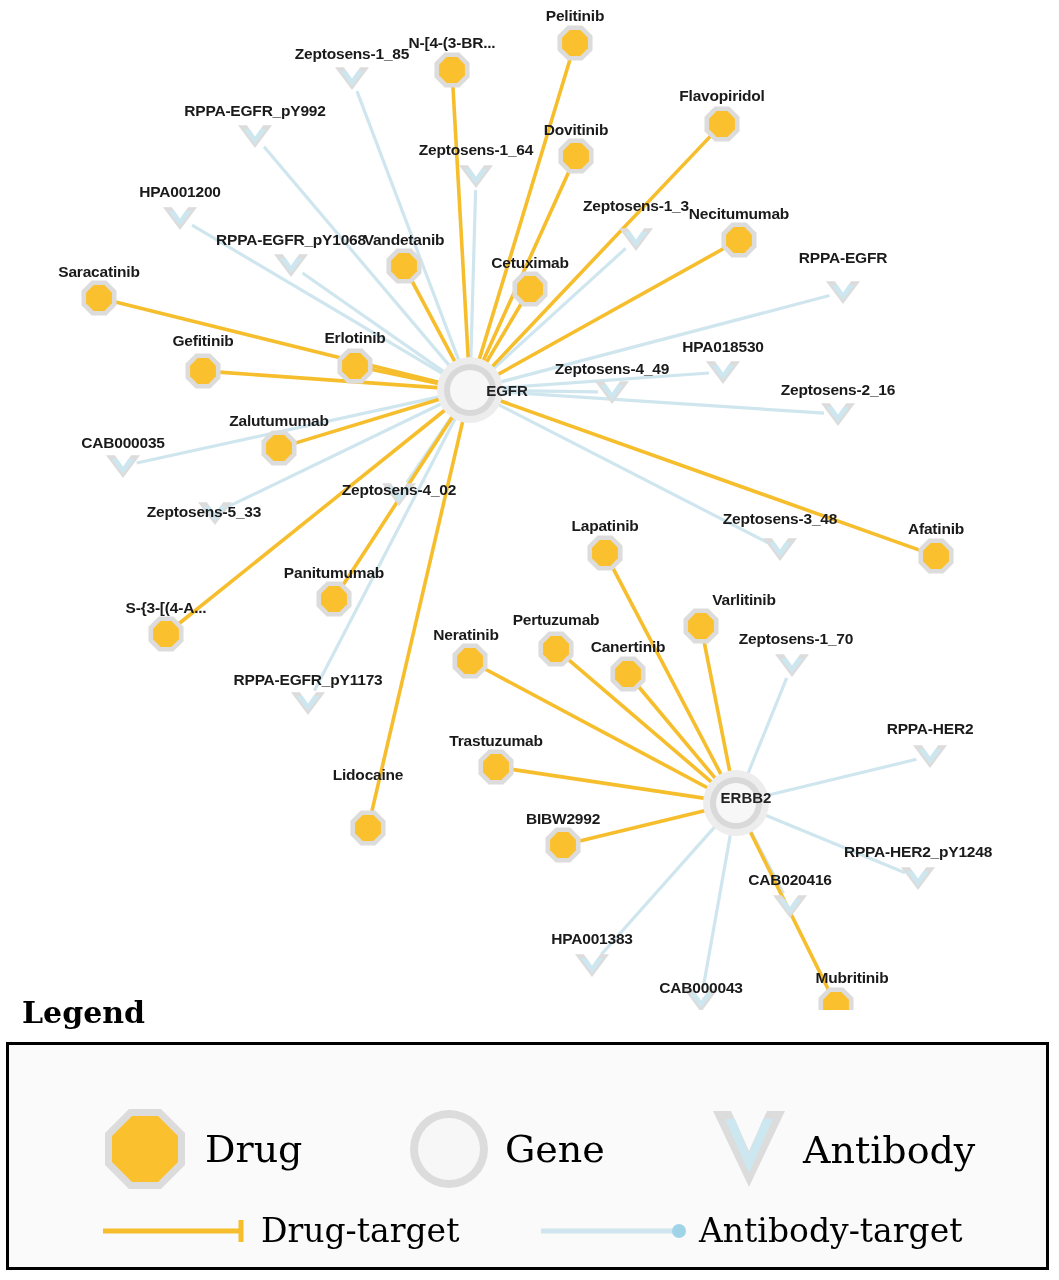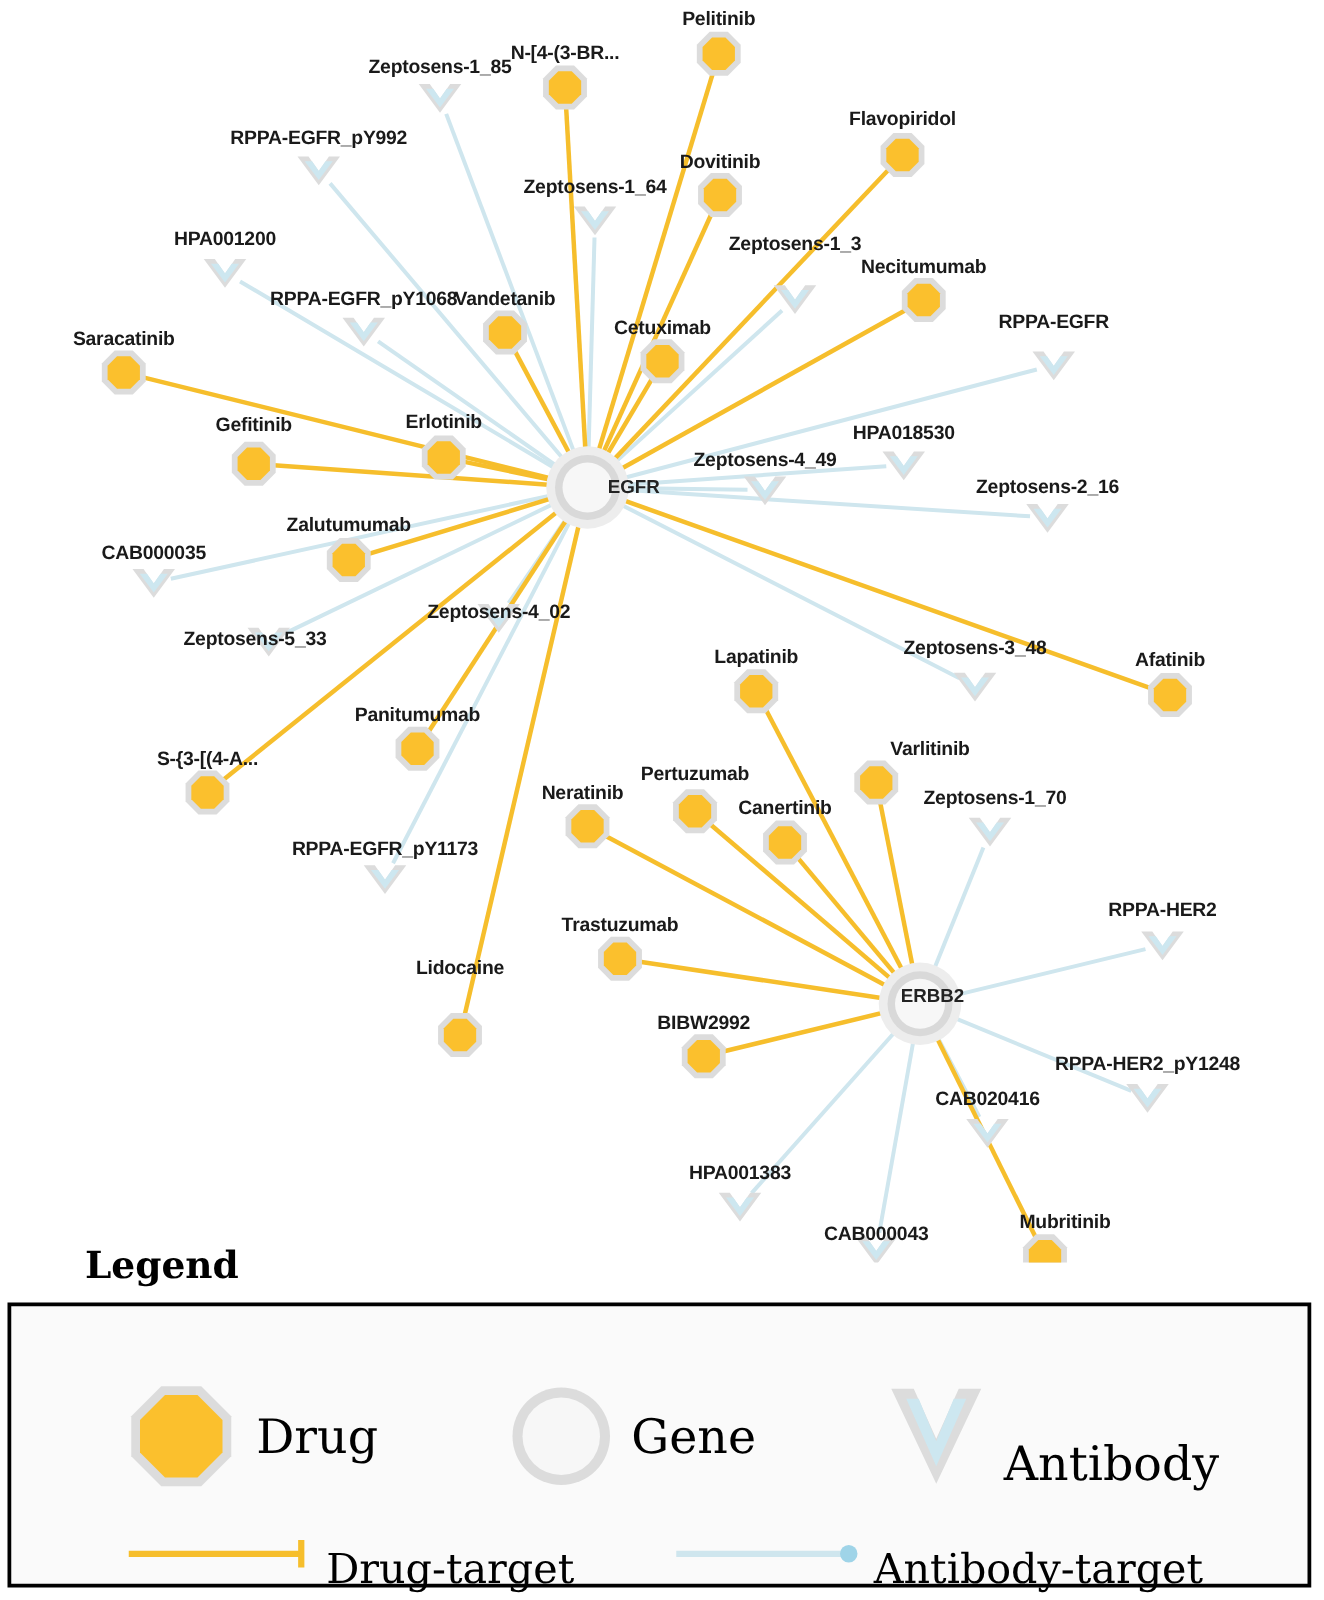--- a/index.html
+++ b/index.html
@@ -44,21 +44,20 @@
     transform: translate(-50%, -50%);
   }
   #legend-title {
     position: absolute;
     left: 22px;
     top: 995px;
     font-family: "DejaVu Serif", serif;
     font-size: 30px;
     font-weight: bold;
     color: #000;
-    margin-left: 46px;
   }
   #legend-box {
     position: absolute;
     left: 6px;
     top: 1042px;
     width: 1043px;
     height: 228px;
     border: 3px solid #000;
     background: #fafafa;
     box-sizing: border-box;
@@ -72,21 +71,20 @@
     font-family: "DejaVu Serif", serif;
     font-size: 38px;
     color: #000;
     margin-left: 14px;
   }
   .legend-text-sm {
     font-family: "DejaVu Serif", serif;
     font-size: 33px;
     color: #000;
     margin-left: 10px;
-    margin-top: 24px;
   }
 </style>
 </head>
 <body>
 
 <div id="network">
   <svg id="edges-svg" width="1059" height="1010">
       <line x1="356.9525047650186" y1="91.09475836174414" x2="460.8024911506797" y2="365.6811630424752" stroke="#CFE6EE" stroke-width="3.2"></line>
       <circle cx="460.8024911506797" cy="365.6811630424752" r="4.2" fill="#A8D8E8"></circle>
       <line x1="264.0450771419429" y1="146.6858120653651" x2="453.20199959353465" y2="370.15492045003623" stroke="#CFE6EE" stroke-width="3.2"></line>
@@ -339,21 +337,21 @@
         <circle cx="736" cy="803" r="33" fill="#EDEDED"></circle>
         <circle cx="736" cy="803" r="26" fill="#D9D9D9"></circle>
         <circle cx="736" cy="803" r="20" fill="#F7F7F7"></circle>
       </g>
     </svg>
   <div id="labels">
       <div class="node-label" style="left: 352px; top: 54px;">Zeptosens-1_85</div>
       <div class="node-label" style="left: 255px; top: 111px;">RPPA-EGFR_pY992</div>
       <div class="node-label" style="left: 476px; top: 150px;">Zeptosens-1_64</div>
       <div class="node-label" style="left: 180px; top: 192px;">HPA001200</div>
-      <div class="node-label" style="left: 636px; top: 196px;">Zeptosens-1_3</div>
+      <div class="node-label" style="left: 636px; top: 206px;">Zeptosens-1_3</div>
       <div class="node-label" style="left: 291px; top: 240px;">RPPA-EGFR_pY1068</div>
       <div class="node-label" style="left: 843px; top: 258px;">RPPA-EGFR</div>
       <div class="node-label" style="left: 723px; top: 347px;">HPA018530</div>
       <div class="node-label" style="left: 612px; top: 369px;">Zeptosens-4_49</div>
       <div class="node-label" style="left: 838px; top: 390px;">Zeptosens-2_16</div>
       <div class="node-label" style="left: 123px; top: 443px;">CAB000035</div>
       <div class="node-label" style="left: 204px; top: 512px;">Zeptosens-5_33</div>
       <div class="node-label" style="left: 399px; top: 490px;">Zeptosens-4_02</div>
       <div class="node-label" style="left: 780px; top: 519px;">Zeptosens-3_48</div>
       <div class="node-label" style="left: 308px; top: 680px;">RPPA-EGFR_pY1173</div>
@@ -401,21 +399,21 @@
     </svg>
     <span class="legend-text">Drug</span>
   </div>
   <div class="legend-row" style="left:398px; top:62px;">
     <svg width="84" height="84" viewBox="0 0 84 84">
       <circle cx="42" cy="42" r="39" fill="#DCDCDC"></circle>
       <circle cx="42" cy="42" r="31" fill="#F7F7F7"></circle>
     </svg>
     <span class="legend-text">Gene</span>
   </div>
-  <div class="legend-row" style="left:700px; top:62px;align-items:flex-end;">
+  <div class="legend-row" style="left:700px; top:62px;">
     <svg width="80" height="86" viewBox="0 0 80 86">
       <path d="M4 4 L40 80 L76 4 L58 4 L40 44 L22 4 Z" fill="#DCDCDC"></path>
       <path d="M16 12 L40 66 L64 12 L54 12 L40 46 L26 12 Z" fill="#CDE7F0"></path>
     </svg>
     <span class="legend-text">Antibody</span>
   </div>
 
   <div class="legend-row" style="left:92px; top:166px;">
     <svg width="150" height="30" viewBox="0 0 150 30">
       <line x1="2" y1="15" x2="140" y2="15" stroke="#F6BE2C" stroke-width="5"></line>

